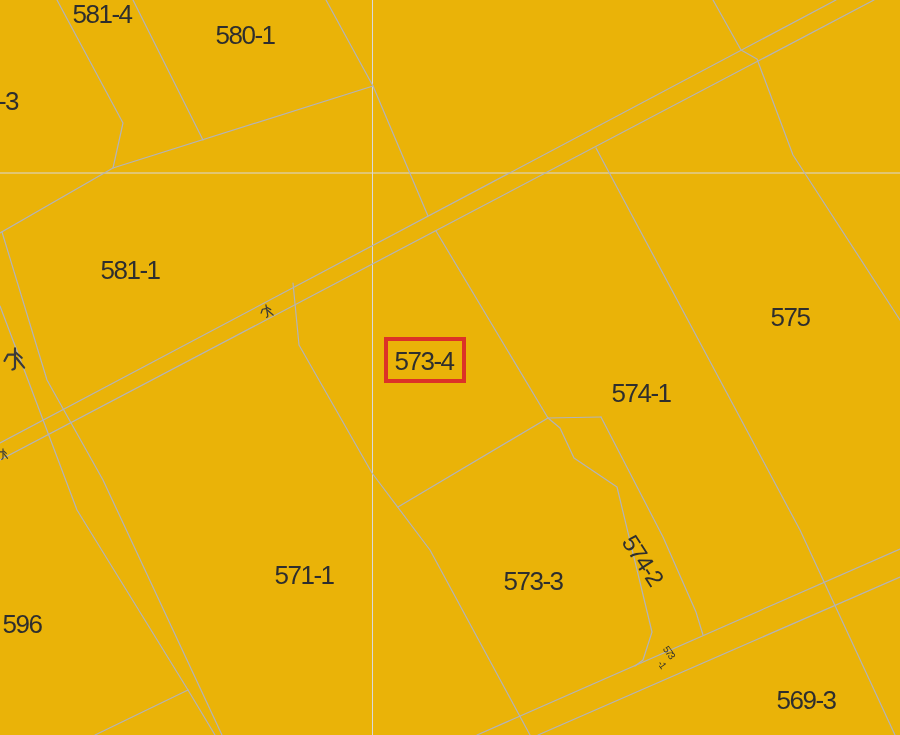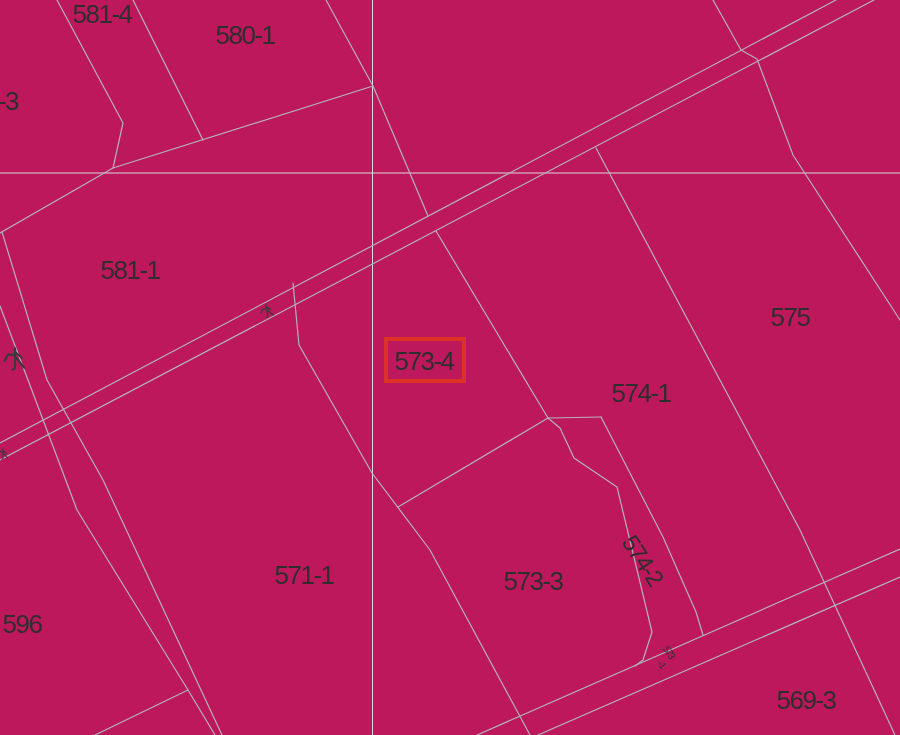--- a/index.html
+++ b/index.html
@@ -1,16 +1,16 @@
 <!DOCTYPE html>
 <html><head>
 <meta charset="utf-8">
 <style>
   html,body{margin:0;padding:0;background:#ffffff;}
-  .map-wrap{position:relative;width:900px;height:735px;background:#be185d;overflow:hidden;
+  .map-wrap{position:relative;width:900px;height:735px;background:#eab308;overflow:hidden;
             font-family:"Liberation Sans","DejaVu Sans",sans-serif;}
   svg{position:absolute;left:0;top:0;display:block;}
   .grid-line{stroke:#d9d9db;stroke-width:1;fill:none;}
   .boundary{stroke:#b3b3b9;stroke-width:1.2;fill:none;stroke-linejoin:round;stroke-linecap:round;}
   .lbl{fill:#2e2e2e;letter-spacing:-1.5px;font-family:"Liberation Sans","DejaVu Sans",sans-serif;}
   .water-glyph path{stroke:#3a3a3a;fill:none;stroke-linecap:round;stroke-linejoin:round;}
   .hl-box{fill:none;stroke-width:4;}
 </style>
 </head>
 <body>

